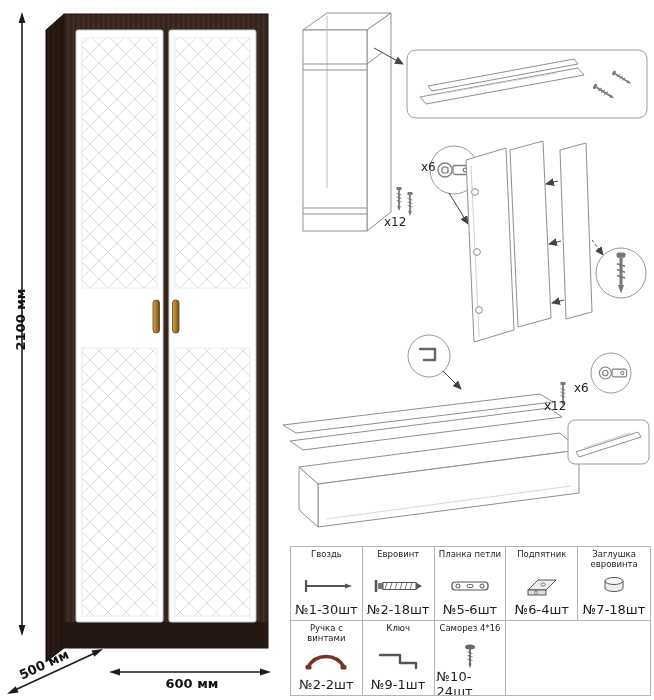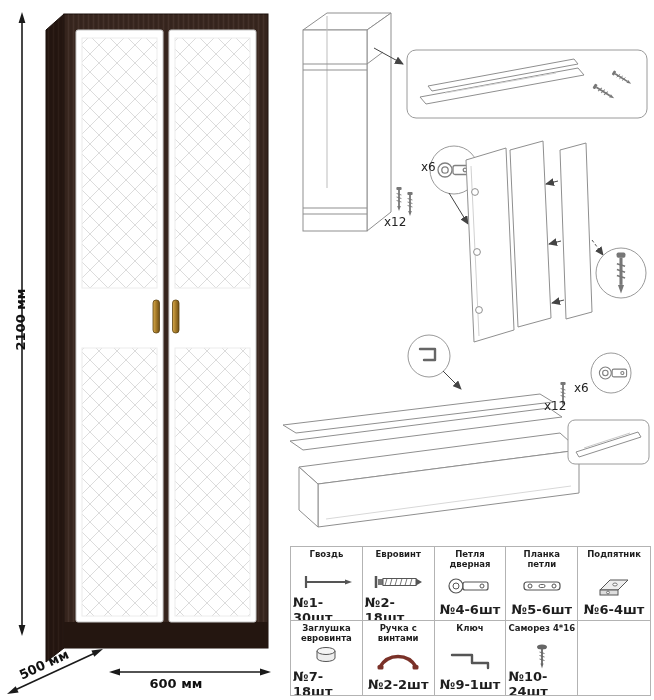--- a/index.html
+++ b/index.html
@@ -4,35 +4,35 @@
 <style>
   html,body{margin:0;padding:0;background:#ffffff;}
   .canvas{
     position:relative;width:654px;height:700px;background:#ffffff;
     font-family:"DejaVu Sans",sans-serif;overflow:hidden;
   }
   .scene{position:absolute;left:0;top:0;}
   .lbl{position:absolute;font-weight:bold;font-size:13px;color:#111;white-space:nowrap;}
   #lbl-h{left:-16px;top:312px;width:72px;text-align:center;transform:rotate(-90deg);}
   #lbl-d{left:12px;top:657px;width:64px;text-align:center;transform:rotate(-25deg);}
-  #lbl-w{left:124px;top:676px;width:104px;text-align:center;}
+  #lbl-w{left:140px;top:676px;width:104px;text-align:center;}
   .xlbl{position:absolute;font-size:12px;font-weight:normal;color:#222;}
   #x6t{left:421px;top:160px;}
   #x12t{left:384px;top:215px;}
   #x6b{left:574px;top:381px;}
   #x12b{left:544px;top:399px;}
   .parts-table{
     position:absolute;left:290px;top:546px;width:361px;height:150px;
     display:grid;grid-template-columns:repeat(5,1fr);grid-template-rows:1fr 1fr;
     border:1px solid #b3b3b3;box-sizing:border-box;background:#fff;
   }
   .cell{
     border-right:1px solid #b3b3b3;border-bottom:1px solid #b3b3b3;
     display:flex;flex-direction:column;align-items:center;justify-content:space-between;
-    padding:3px 2px;box-sizing:border-box;overflow:hidden;font-weight:bold;
+    padding:3px 2px;box-sizing:border-box;overflow:hidden;
   }
   .cell:nth-child(5n){border-right:none;}
   .cell:nth-child(n+6){border-bottom:none;}
   .part-name{font-size:8.5px;line-height:1.12;text-align:center;color:#1e1e1e;min-height:19px;}
   .part-qty{font-size:13px;color:#1e1e1e;}
   .part-icon{height:27px;display:flex;align-items:center;justify-content:center;}
   .part-icon svg{display:block;}
 </style>
 </head>
 <body>
@@ -240,32 +240,20 @@
           <line x1="34" y1="9.5" x2="32" y2="16.5" stroke="#555" stroke-width="0.8"></line>
           <line x1="39" y1="9.5" x2="37" y2="16.5" stroke="#555" stroke-width="0.8"></line>
           <line x1="44" y1="9.5" x2="42" y2="16.5" stroke="#555" stroke-width="0.8"></line>
           <polygon points="48,9.5 54,13 48,16.5" fill="#555"></polygon>
         </svg>
       </div>
       <div class="part-qty">№2-18шт</div>
     </div>
 
 
-    <div class="cell">
-      <div class="part-name">Петля дверная</div>
-      <div class="part-icon">
-        <svg width="60" height="26" viewBox="0 0 60 26">
-          <circle cx="16" cy="13" r="7" fill="#fff" stroke="#555" stroke-width="1.2"></circle>
-          <circle cx="16" cy="13" r="3" fill="#fff" stroke="#555" stroke-width="1"></circle>
-          <rect x="23" y="9" width="25" height="8" rx="2" fill="#fff" stroke="#555" stroke-width="1.2"></rect>
-          <circle cx="42" cy="13" r="2" fill="#fff" stroke="#555" stroke-width="1"></circle>
-        </svg>
-      </div>
-      <div class="part-qty">№4-6шт</div>
-    </div>
 
     <div class="cell">
       <div class="part-name">Планка петли</div>
       <div class="part-icon">
         <svg width="60" height="26" viewBox="0 0 60 26">
           <rect x="12" y="9" width="36" height="8" rx="3" fill="#fff" stroke="#555" stroke-width="1.2"></rect>
           <circle cx="18" cy="13" r="2" fill="#fff" stroke="#555" stroke-width="1"></circle>
           <circle cx="42" cy="13" r="2" fill="#fff" stroke="#555" stroke-width="1"></circle>
           <rect x="27" y="11.5" width="6" height="3" rx="1.5" fill="#fff" stroke="#555" stroke-width="0.9"></rect>
         </svg>

